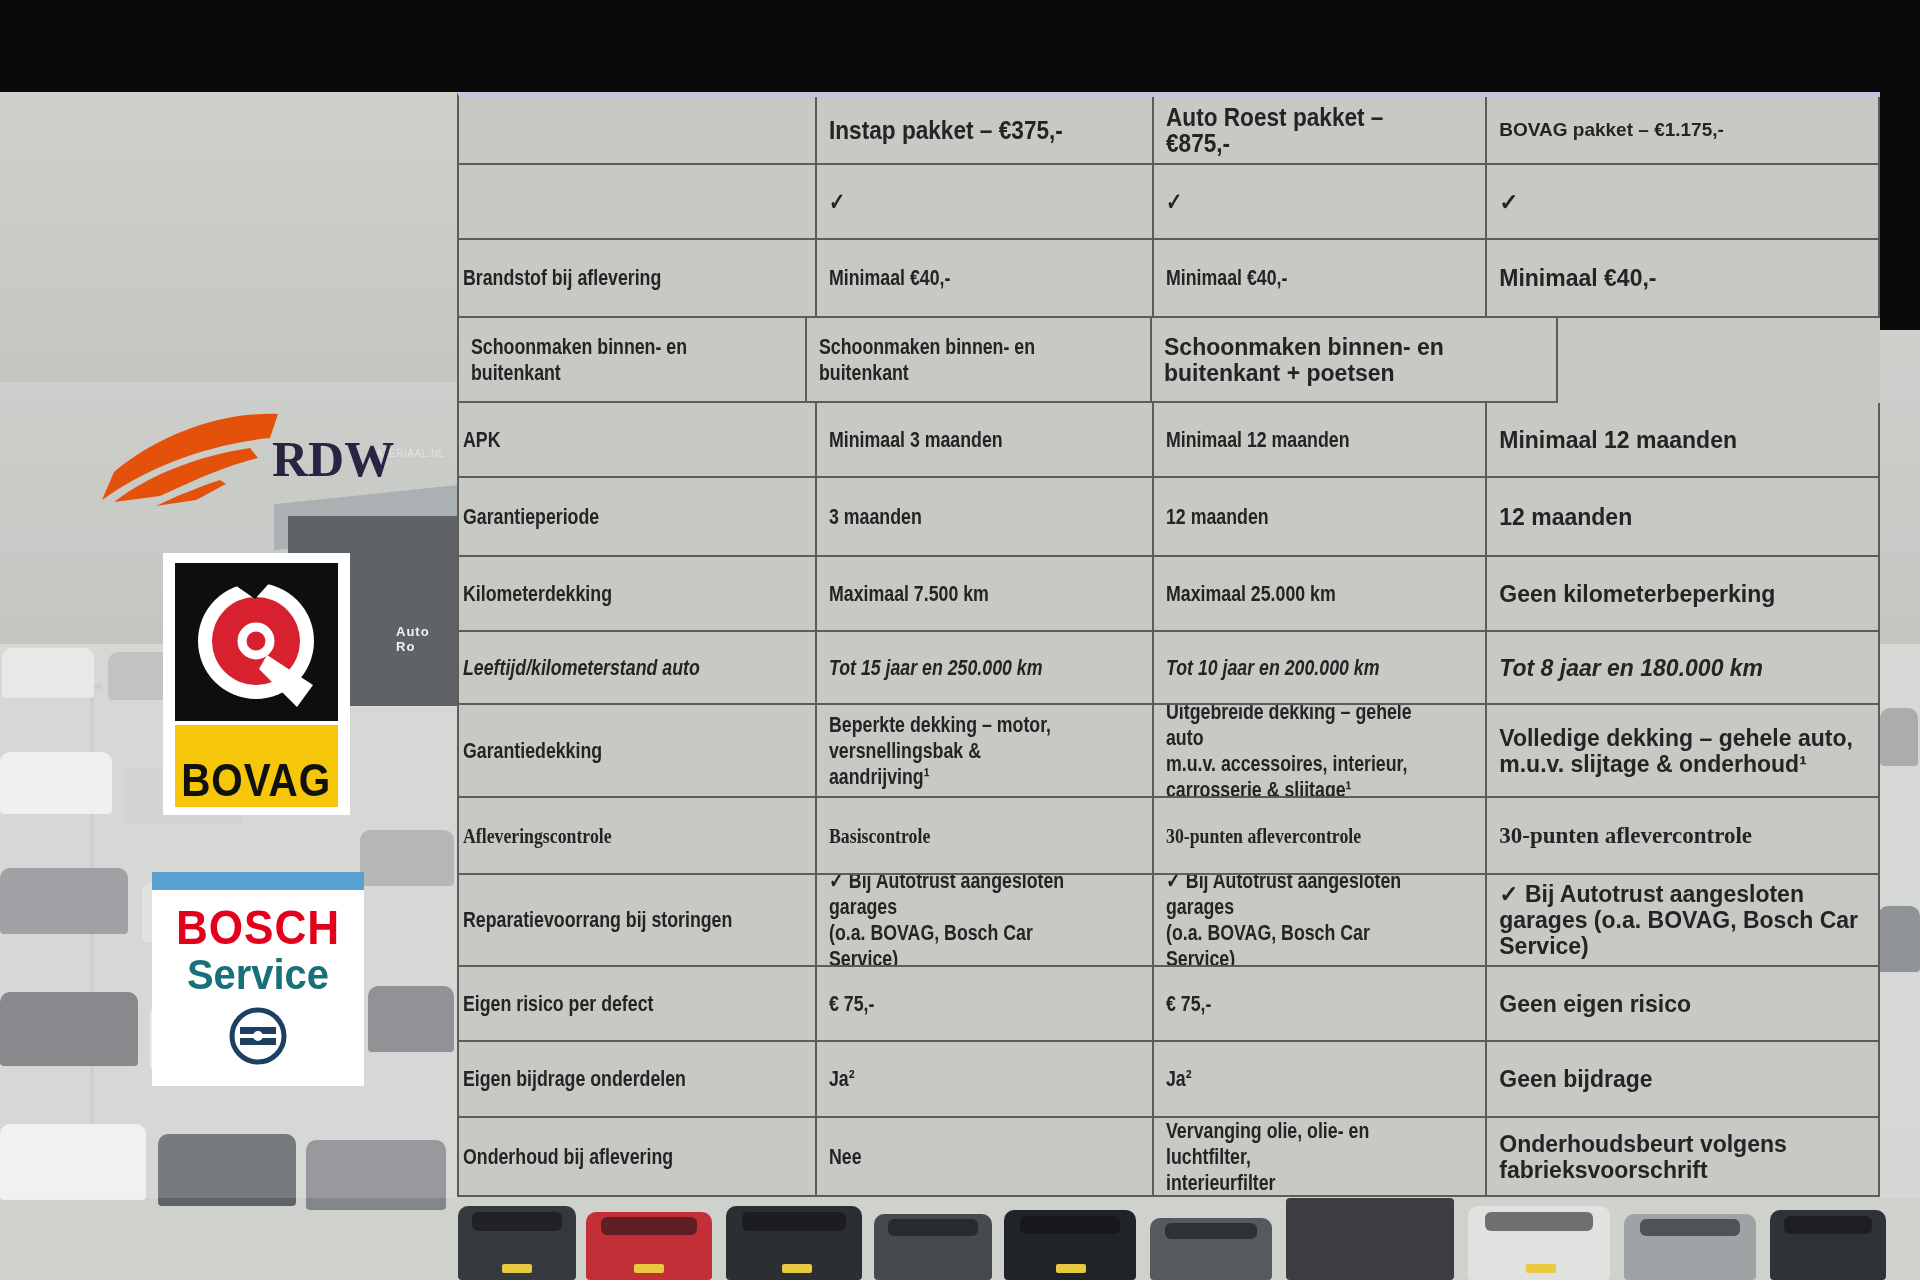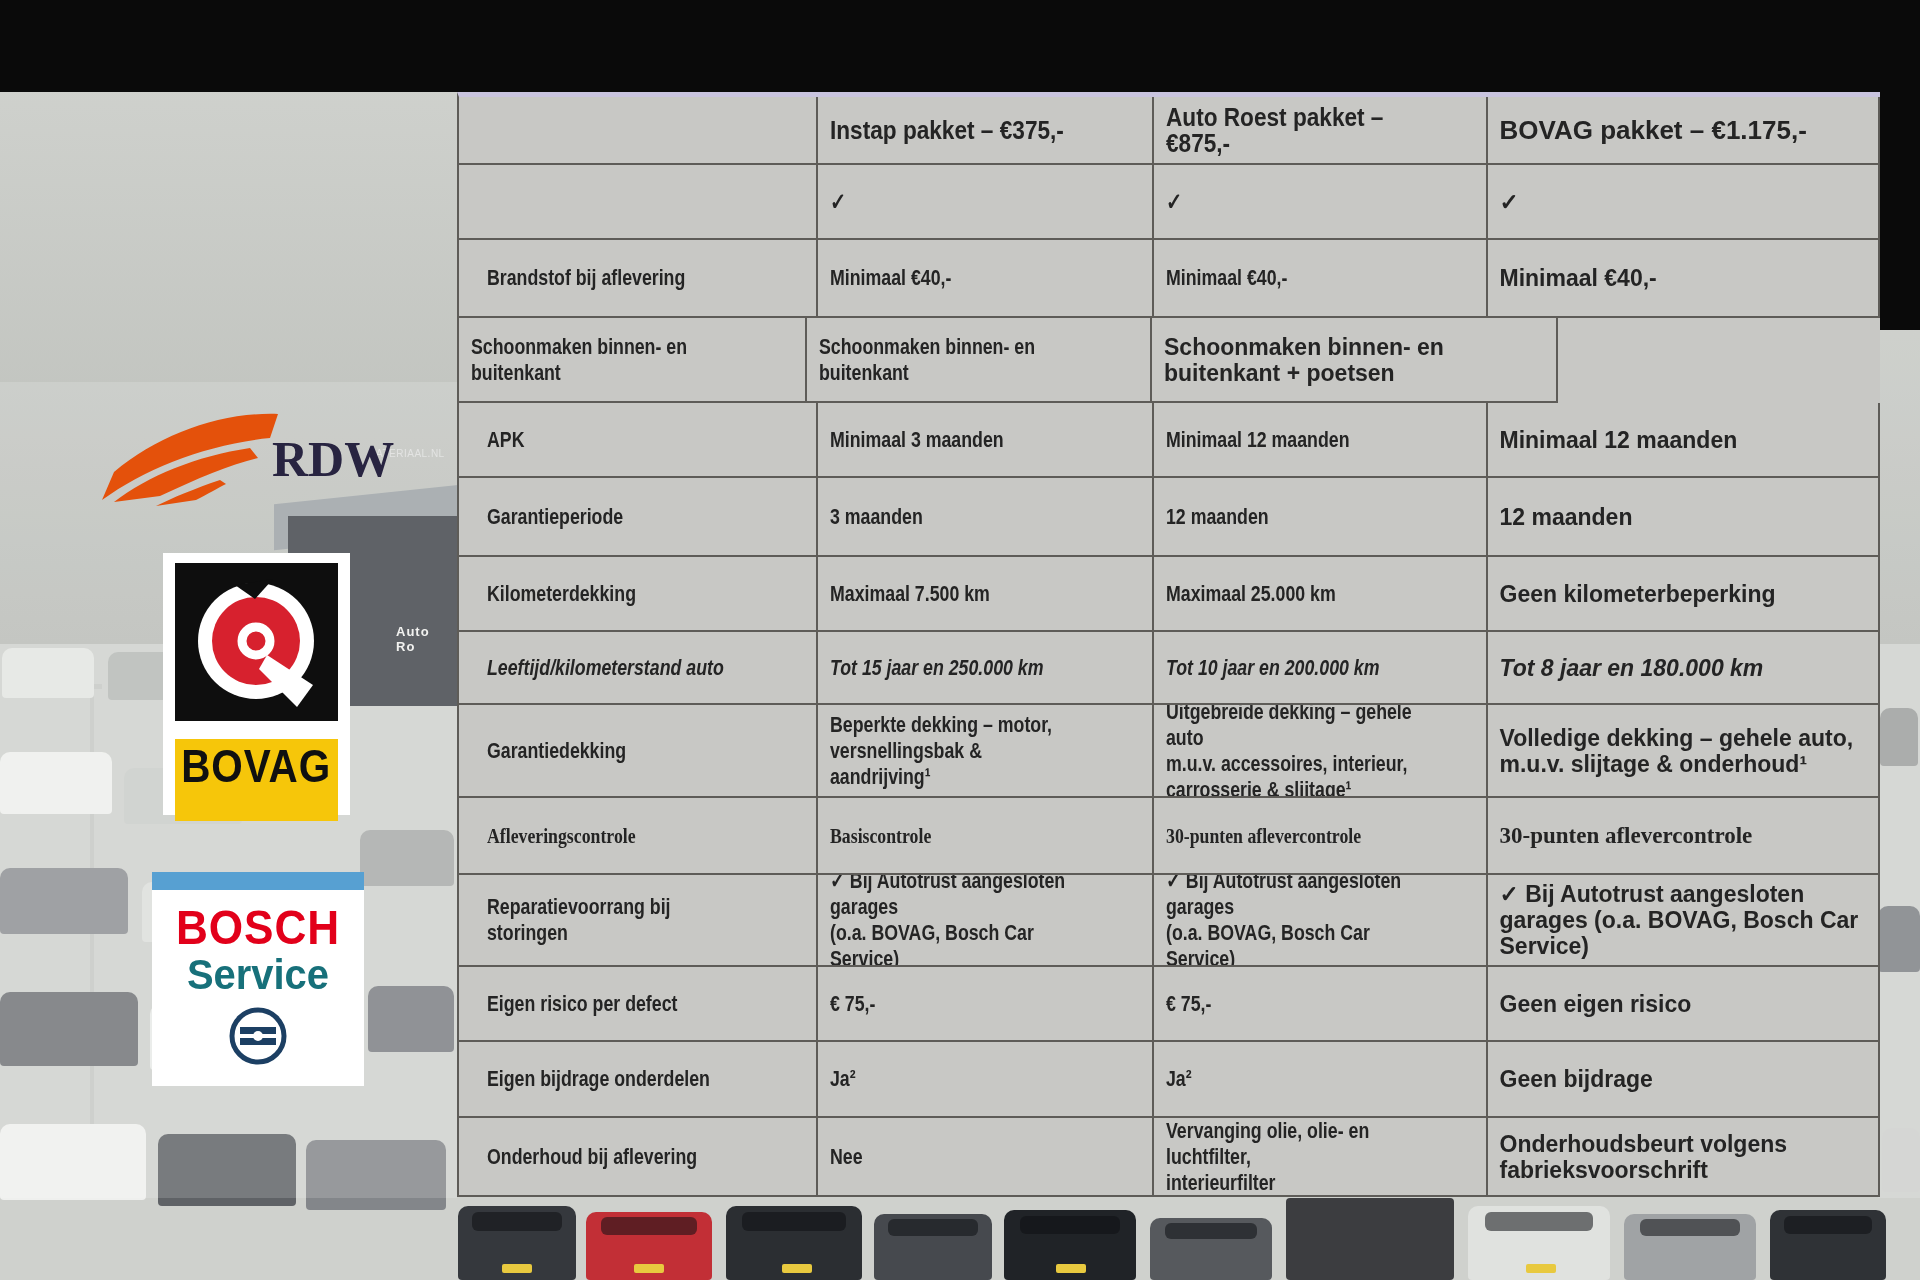--- a/index.html
+++ b/index.html
@@ -38,46 +38,46 @@
   .strip-right{position:absolute;left:1878px;top:0;width:42px;height:330px;background:var(--panel_black)}
   .brand-logo{position:absolute;left:134px;top:30px}
   .brand-name{position:absolute;left:60px;top:330px;width:390px;text-align:center;
     font-size:31px;font-weight:700;letter-spacing:6px;color:#f3f3f3}
 
   
   .rdw-wing{position:absolute;left:100px;top:408px}
   .rdw-text{position:absolute;left:272px;top:430px;font-family:"Liberation Serif",serif;
     font-weight:700;font-size:50px;color:var(--rdw_text)}
   .bovag{position:absolute;left:163px;top:553px;width:187px;height:262px;background:#fff;padding:10px 12px}
-  .bovag-band{margin-top:14px;width:163px;height:82px;background:var(--bovag_yellow);
-    display:flex;align-items:flex-start;justify-content:center}
+  .bovag-band{margin-top:0;width:163px;height:82px;background:var(--bovag_yellow);
+    display:flex;align-items:flex-end;justify-content:center}
   .bovag-band span{font-size:46px;font-weight:800;color:#101010;transform:scaleX(.88);letter-spacing:1px}
   .bosch{position:absolute;left:152px;top:872px;width:212px;height:214px;background:#fff;text-align:center}
   .bosch-bar{width:100%;height:18px;background:var(--bosch_blue)}
   .bosch-name{margin-top:10px;font-size:48px;font-weight:800;color:var(--bosch_red);
     letter-spacing:1px;transform:scaleX(.92)}
   .bosch-service{font-size:42px;font-weight:700;color:var(--bosch_teal);margin-top:-4px;transform:scaleX(.95)}
 
   
   .pakket-table{position:absolute;left:457px;top:92px;width:1423px;background:var(--table_bg);
     border-left:2px solid var(--table_line);border-top:5px solid var(--accent_top);
     color:var(--table_text);font-weight:700}
   .trow{display:flex}
   .cell{border-right:2px solid var(--table_line);border-bottom:2px solid var(--table_line);
     display:flex;align-items:center;overflow:hidden;font-size:22px;line-height:26px}
-  .lbl{width:371px;padding-left:28px;padding-right:4px}
+  .lbl{width:371px;padding-left:4px;padding-right:4px}
   .c1{width:348px;padding-left:12px;padding-right:4px}
   .c2{width:345px;padding-left:12px;padding-right:4px}
   .c3{width:406px;padding-left:12px;padding-right:14px}
   .sq{display:block;width:124%;transform:scaleX(.807);transform-origin:0 50%;white-space:pre-line}
   .c3 .sq{width:100%;transform:none;font-size:23px}
   .thead{height:68px}
   .thead .cell{font-size:26px}
   .thead .sq{width:115%;transform:scaleX(.87)}
-  .thead .c3 .sq{width:100%;transform:none;font-size:26px}
+  .thead .c3 .sq{width:100%;transform:none;font-size:19px}
   .tcheck{height:75px}
   .tcheck .cell{font-size:24px}
 </style>
 </head>
 <body>
 
 <div class="stage">
 
   <div class="photo">
     <div class="sky"></div>

